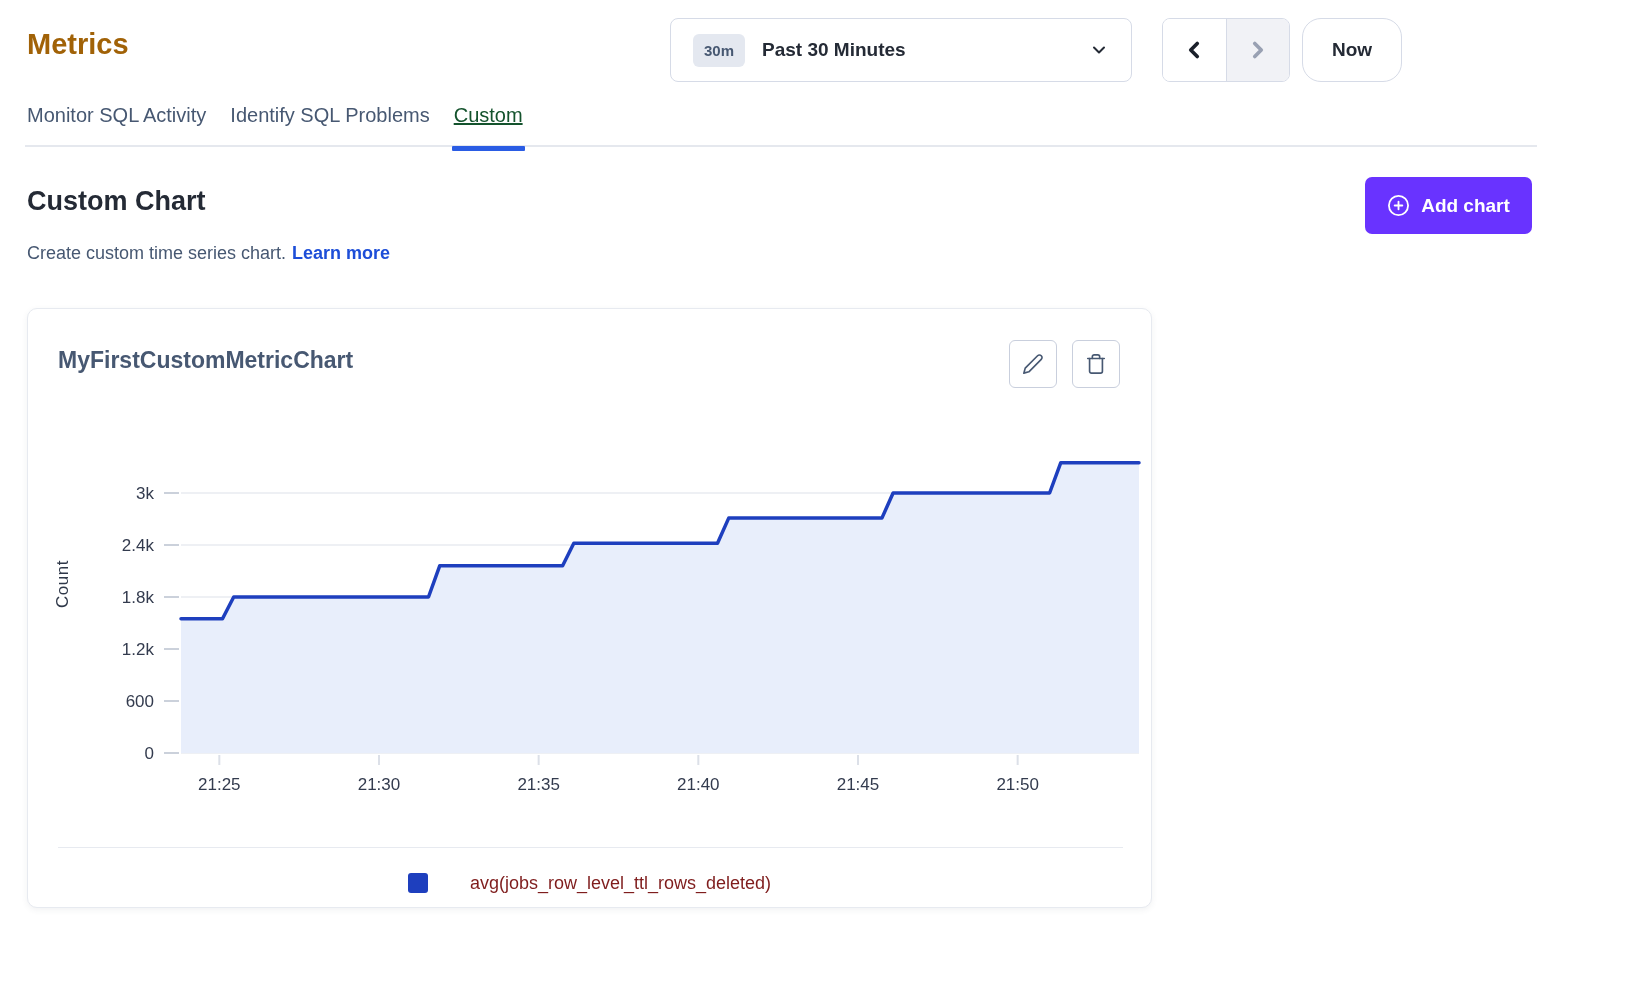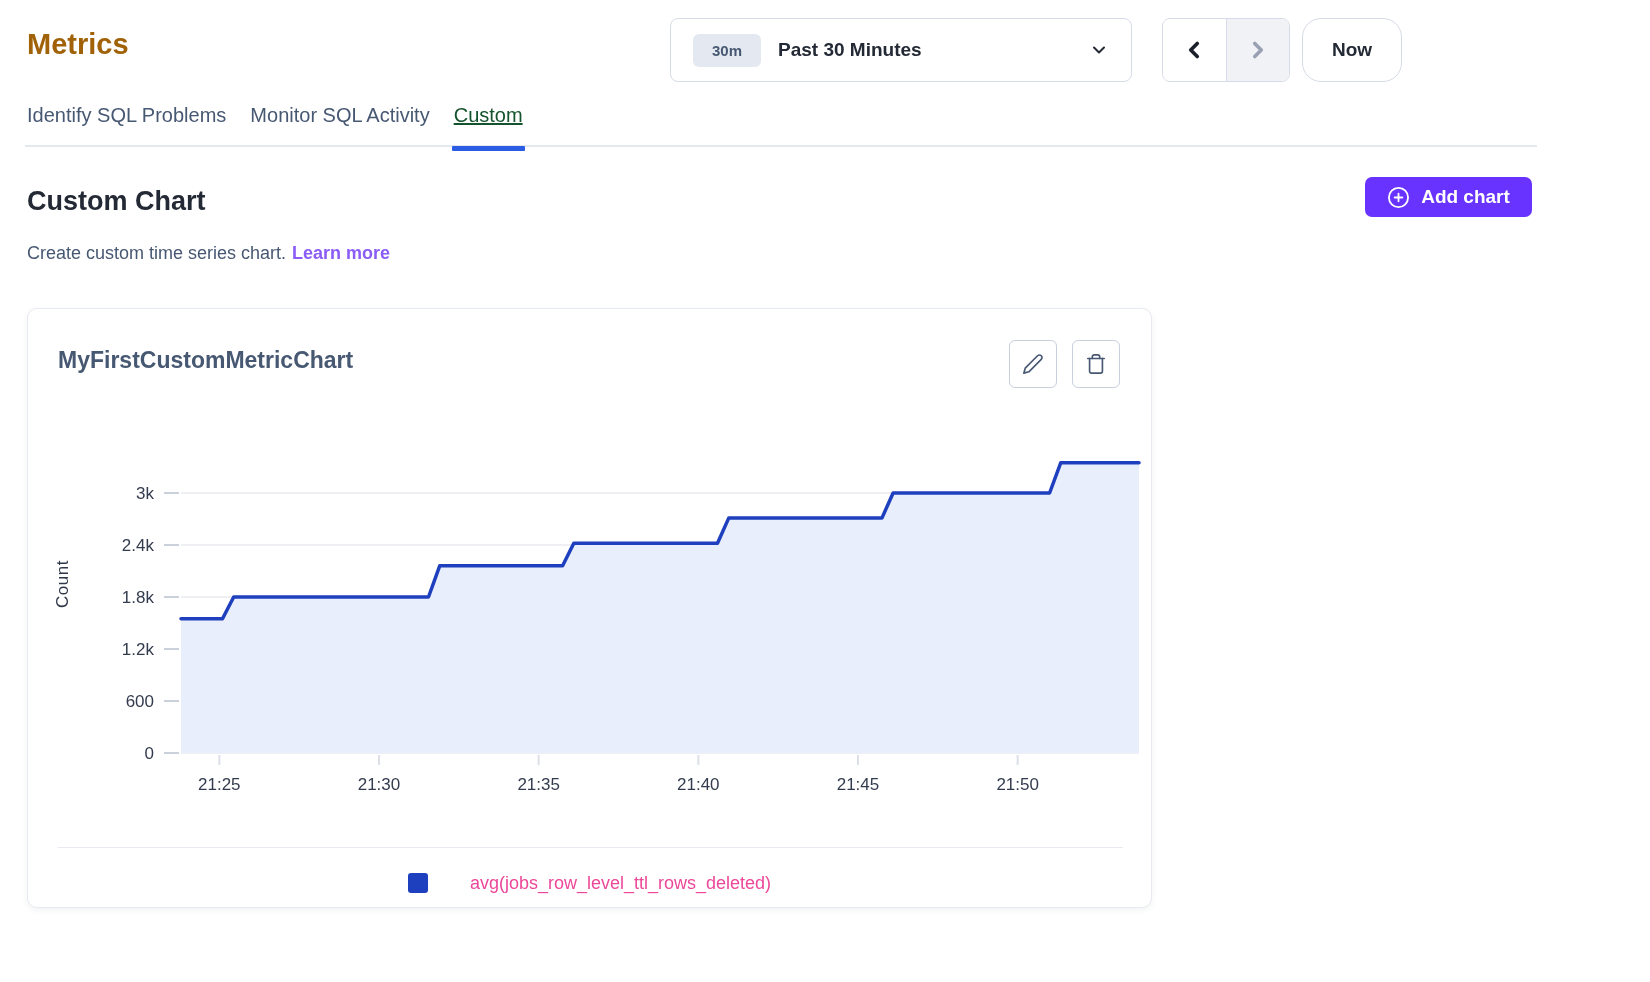--- a/index.html
+++ b/index.html
@@ -9,21 +9,21 @@
 
   .abs { position:absolute; }
 
   
   .page-title { left:27px; top:28px; font-size:29px; font-weight:bold; color:#a16207; }
 
   .time-dropdown { left:670px; top:18px; width:462px; height:64px;
     border:1px solid #D6DBE7; border-radius:8px; background:#fff;
     display:flex; align-items:center; padding:0 22px; cursor:pointer; }
   .range-badge { background:#E4E8F0; color:#475872; font-weight:bold; font-size:15px;
-    border-radius:6px; padding:8px 19px; }
+    border-radius:6px; padding:8px 11px; }
   .range-label { margin-left:17px; font-size:19px; font-weight:600; color:#242A35;text-align:center; }
   .dd-caret { margin-left:auto; display:flex; color:#242A35; }
 
   .pager-group { left:1162px; top:18px; width:128px; height:64px;
     border:1px solid #D6DBE7; border-radius:8px; overflow:hidden;
     display:flex; background:#fff; }
   .pager-btn { width:64px; height:100%; display:flex; align-items:center; justify-content:center;
     background:#fff; border:none; cursor:pointer; }
   .pager-btn.disabled { background:#F1F2F6; border-left:1px solid #D6DBE7; cursor:default; }
 
@@ -36,22 +36,22 @@
   .tabs-divider { left:25px; top:145px; width:1512px; height:2px; background:#E5E8EE; }
   .tabs { left:27px; top:104px; display:flex; gap:24px; }
   .tab { position:relative; font-size:20px; color:#475872; height:43px; cursor:pointer; }
   .tab.active { color:#14532d;text-decoration:underline; }
   .tab.active::after { content:""; position:absolute; left:-2px; right:-2px; bottom:-4px;
     height:5px; background:#2A5CE4; border-radius:1px; }
 
   
   .section-title { left:27px; top:186px; font-size:27px; font-weight:bold; color:#242A35; }
   .section-subtitle { left:27px; top:243px; font-size:18px; color:#475872; }
-  .learn-more { color:#8b5cf6; font-weight:bold; text-decoration:none; margin-left:6px; cursor:pointer; }
-  .add-chart-btn { left:1365px; top:177px; width:167px; height:40px; background:#6933FF;
+  .learn-more { color:#1d4ed8; font-weight:bold; text-decoration:none; margin-left:6px; cursor:pointer; }
+  .add-chart-btn { left:1365px; top:177px; width:167px; height:57px; background:#6933FF;
     border:none; border-radius:7px; color:#fff; font-size:19px; font-weight:600;
     display:flex; align-items:center; justify-content:center; gap:11px; cursor:pointer;
     font-family:inherit; }
 
   
   .chart-card { left:27px; top:308px; width:1125px; height:600px; background:#fff;
     border:1px solid #E7EAF0; border-radius:10px;
     box-shadow:0 2px 6px rgba(60,66,87,0.07); }
   .card-title { position:absolute; left:30px; top:38px; font-size:23px; font-weight:bold;
     color:#475872; }
@@ -61,21 +61,21 @@
   .icon-btn.edit { left:981px; }
   .icon-btn.delete { left:1044px; }
 
   .chart-svg { position:absolute; left:0; top:95px; }
 
   .legend-divider { position:absolute; left:30px; top:538px; width:1065px; height:1px;
     background:#E7EAF0; }
   .legend-row { position:absolute; left:0; top:554px; width:100%; height:40px;
     display:flex; align-items:center; justify-content:center; gap:13px; }
   .legend-swatch { width:20px; height:20px; border-radius:3px; }
-  .legend-label { font-size:18px; color:#ec4899;margin-left:29px; }
+  .legend-label { font-size:18px; color:#7f1d1d;margin-left:29px; }
 </style>
 </head>
 <body>
 
 <h1 class="abs page-title">Metrics</h1>
 
 <div class="abs time-dropdown">
   <span class="range-badge">30m</span>
   <span class="range-label">Past 30 Minutes</span>
   <span class="dd-caret">
@@ -99,22 +99,22 @@
         <polyline points="9 18 15 12 9 6"></polyline>
       </svg>
     </span>
   </button>
 </div>
 
 <button class="abs now-btn">Now</button>
 
 <div class="abs tabs-divider"></div>
 <div class="abs tabs">
+  <div class="tab">Monitor SQL Activity</div>
   <div class="tab">Identify SQL Problems</div>
-  <div class="tab">Monitor SQL Activity</div>
   <div class="tab active">Custom</div>
 </div>
 
 <h2 class="abs section-title">Custom Chart</h2>
 <div class="abs section-subtitle">
   <span>Create custom time series chart.</span><a class="learn-more">Learn more</a>
 </div>
 
 <button class="abs add-chart-btn">
   <span style="display:flex;">

